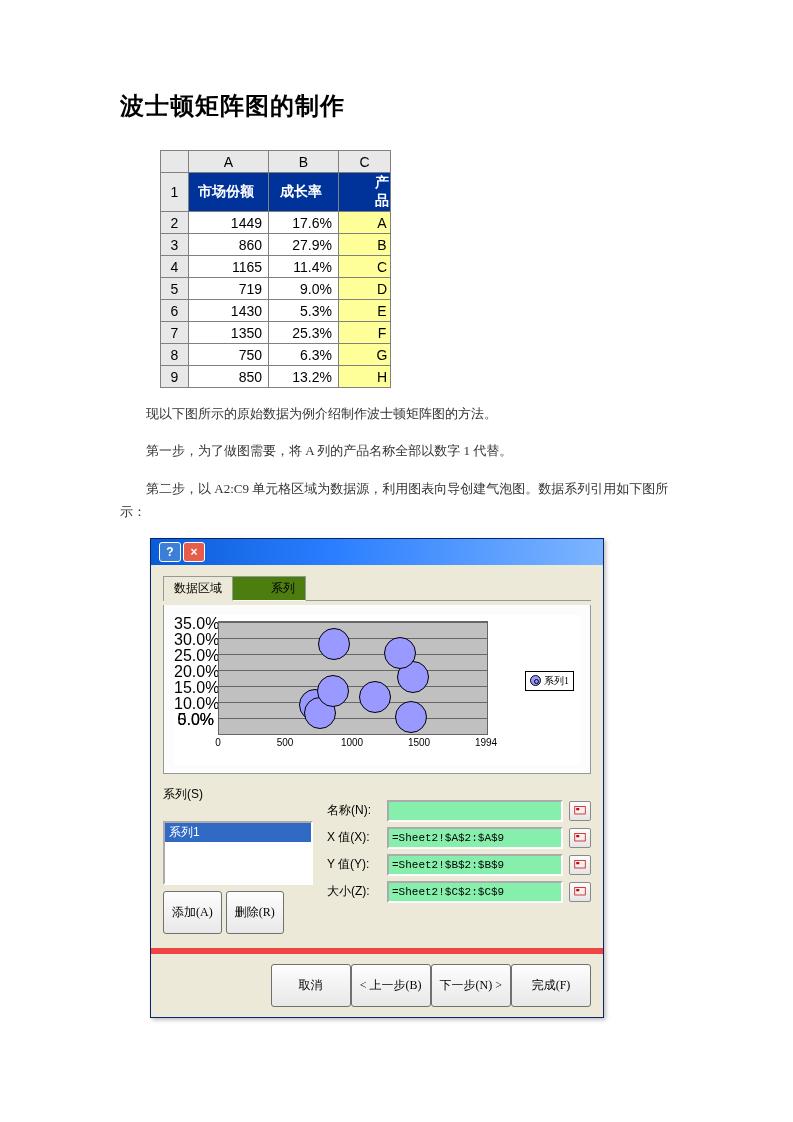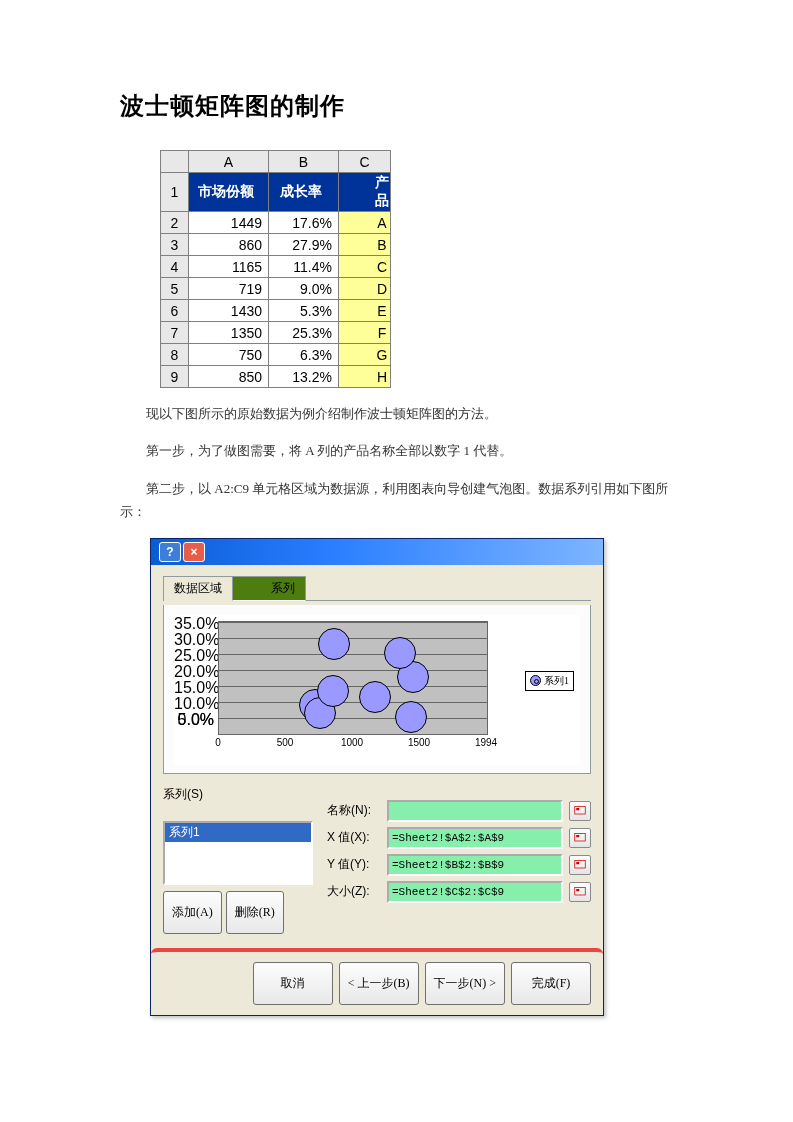--- a/index.html
+++ b/index.html
@@ -135,25 +135,24 @@
     width:20px; height:18px;
     border:1px solid #8a8a8a;
     background:linear-gradient(#fdfdfd,#e5e5e5);
     border-radius:2px;
     display:flex;align-items:center;justify-content:center;
     cursor:pointer;
   }
   .ref-btn svg { width:12px;height:12px;}
 
   .dlg-footer {
-    border-top:4px solid #ef4444;
+    border-top:6px solid #ef4444;
     padding: 10px 12px;
-    display:flex; justify-content:flex-end; gap:6px;
+    display:flex; justify-content:flex-end; 
     background:#ece9d8;
-    border-radius:6px;
   }
   .dlg-footer .winbtn { min-width:80px; text-align:center;}
 </style>
 </head>
 <body>
 
 <div class="page">
   <div class="title">波士顿矩阵图的制作</div>
 
   <div class="excel-wrap">

